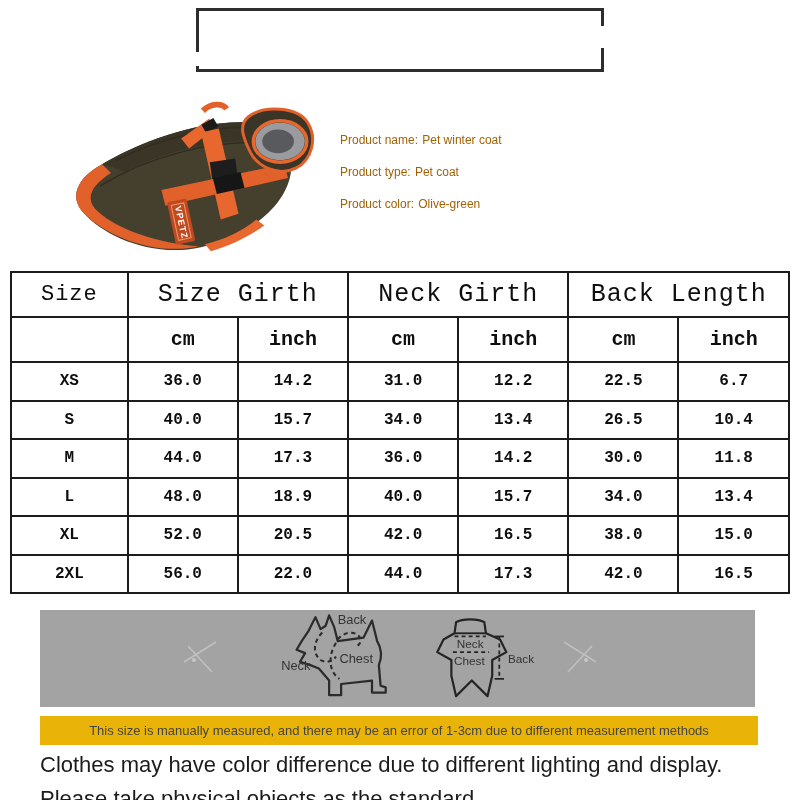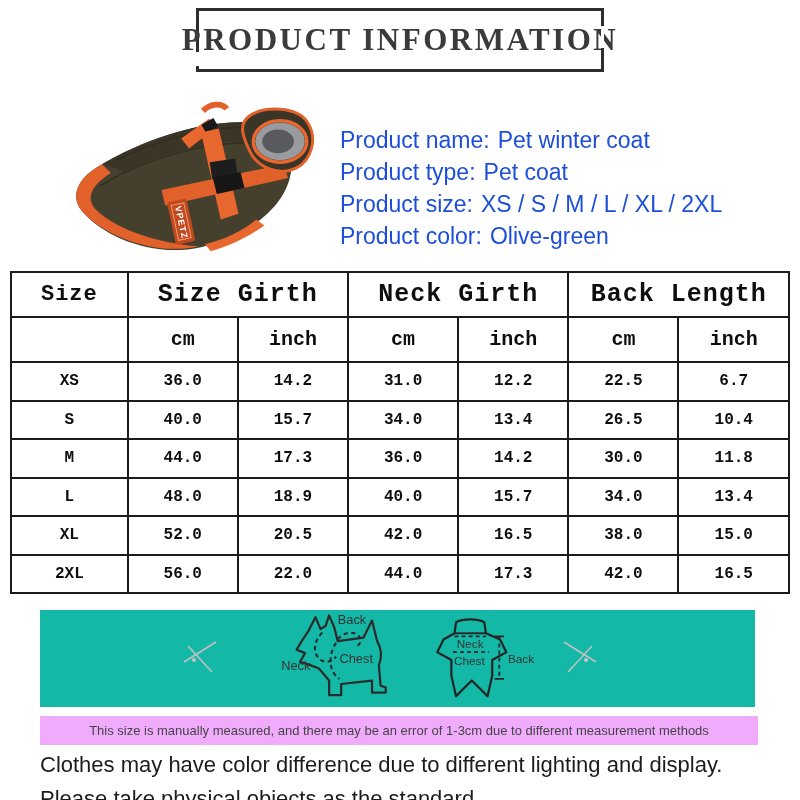--- a/index.html
+++ b/index.html
@@ -13,62 +13,61 @@
   .title-frame .gap-left{position:absolute;left:-3px;bottom:3px;width:3px;height:14px;background:#fff;}
   .title-frame .gap-right{position:absolute;right:-3px;top:15px;width:3px;height:22px;background:#fff;}
   .title-frame h1{margin:0;font-family:"Liberation Serif",serif;font-size:31px;font-weight:700;
                   letter-spacing:2.5px;color:#3a3a3a;white-space:nowrap;}
 
   
   .coat-art{position:absolute;left:52px;top:95px;width:292px;height:176px;}
 
   
   .details{position:absolute;left:340px;top:124px;}
-  .detail-line{height:32px;line-height:32px;font-size:23px;color:#1d4ed8;white-space:nowrap;}
+  .detail-line{height:32px;line-height:32px;font-size:12px;color:#a16207;white-space:nowrap;}
   .detail-line .dv{margin-left:0.35em;}
 
   
   .size-table{position:absolute;left:10px;top:271px;width:780px;border-collapse:collapse;
               table-layout:fixed;font-family:"Liberation Mono","DejaVu Sans Mono",monospace;color:#0e0e0e;}
   .size-table th,.size-table td{border:2px solid #1b1b1b;text-align:center;vertical-align:middle;
               padding:0;overflow:hidden;}
   .size-table thead tr{height:45px;}
   .size-table tbody tr{height:38.5px;}
-  .size-table th.gh{font-size:25px;font-weight:700;letter-spacing:1px;}
+  .size-table th.gh{font-size:25px;font-weight:400;letter-spacing:1px;}
   .size-table th.gh-size{font-size:22px;}
   .size-table th.uh{font-size:20px;font-weight:700;}
   .size-table td{font-size:16px;font-weight:700;}
 
   
-  .strip{position:absolute;left:40px;top:610px;width:715px;height:97px;background:#14b8a6;}
+  .strip{position:absolute;left:40px;top:610px;width:715px;height:97px;background:#a3a3a3;}
   .arrow-icon{position:absolute;top:26px;}
   .arrow-prev{left:140px;}
   .arrow-next{left:520px;}
   .dog-svg{position:absolute;left:238px;top:2px;}
   .coat-svg{position:absolute;left:366px;top:6px;}
   .diagram-label{font-family:"Liberation Sans",sans-serif;fill:#333;}
 
   
-  .note-bar{position:absolute;left:40px;top:716px;width:718px;height:29px;background:#f0abfc;
+  .note-bar{position:absolute;left:40px;top:716px;width:718px;height:29px;background:#eab308;
             display:flex;align-items:center;justify-content:center;}
   .note-bar span{font-size:13px;color:#454545;}
 
   
   .color-note{position:absolute;left:40px;top:748px;width:752px;margin:0;
               font-size:22px;line-height:1.55;color:#1c1c1c;}
 </style>
 </head>
 <body>
 
 <div class="canvas">
 
   <div class="title-frame">
     <span class="gap-left"></span>
     <span class="gap-right"></span>
-    <h1>PRODUCT INFORMATION</h1>
   </div>
 
   <svg class="coat-art" viewBox="0 0 290 178">
 
     <path d="M30,120 C14,104 22,84 48,70 C88,46 152,24 198,28 C228,31 242,50 239,78 C235,110 200,142 148,154 C98,165 50,142 30,120 Z" fill="#45402e"></path>
     <path d="M48,70 C88,46 152,24 198,28 C214,30 226,38 232,50 C190,40 120,52 70,78 C60,72 52,72 48,70 Z" fill="#3a3526"></path>
 
     <path d="M62,66 C110,42 164,30 202,33" stroke="#312d1f" stroke-width="1.5" fill="none"></path>
     <path d="M46,92 C94,62 158,46 212,48" stroke="#312d1f" stroke-width="1.5" fill="none"></path>
 
@@ -96,23 +95,20 @@
       <text transform="rotate(90)" x="-16" y="3" font-size="9" font-weight="700" letter-spacing="1" fill="#ffffff" font-family="Liberation Sans, sans-serif">VPETZ</text>
     </g>
   </svg>
 
   <div class="details">
     <div class="detail-line">
       <span class="dl">Product name:</span><span class="dv">Pet winter coat</span>
     </div>
     <div class="detail-line">
       <span class="dl">Product type:</span><span class="dv">Pet coat</span>
-    </div>
-    <div class="detail-line">
-      <span class="dl">Product size:</span><span class="dv">XS / S / M / L / XL / 2XL</span>
     </div>
     <div class="detail-line">
       <span class="dl">Product color:</span><span class="dv">Olive-green</span>
     </div>
   </div>
 
   <table class="size-table">
     <colgroup>
       <col style="width:15%">
         <col style="width:14.16%">

